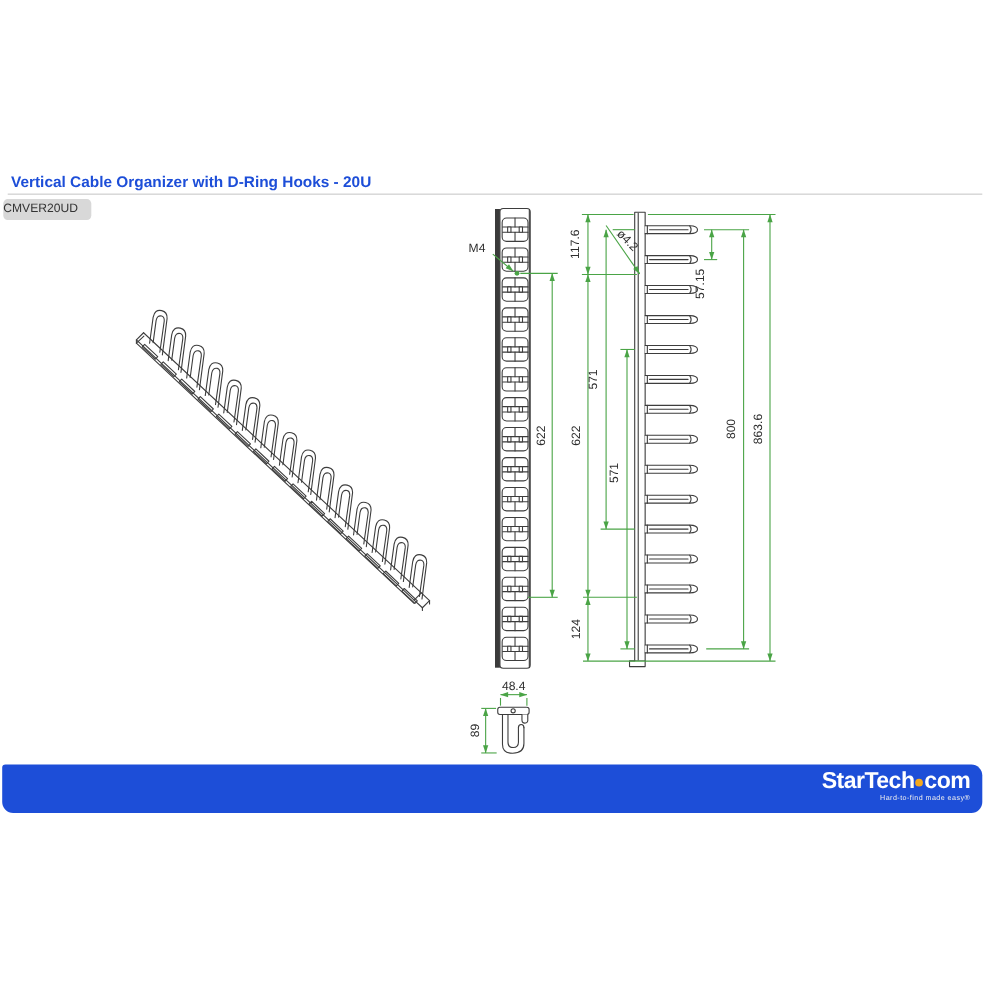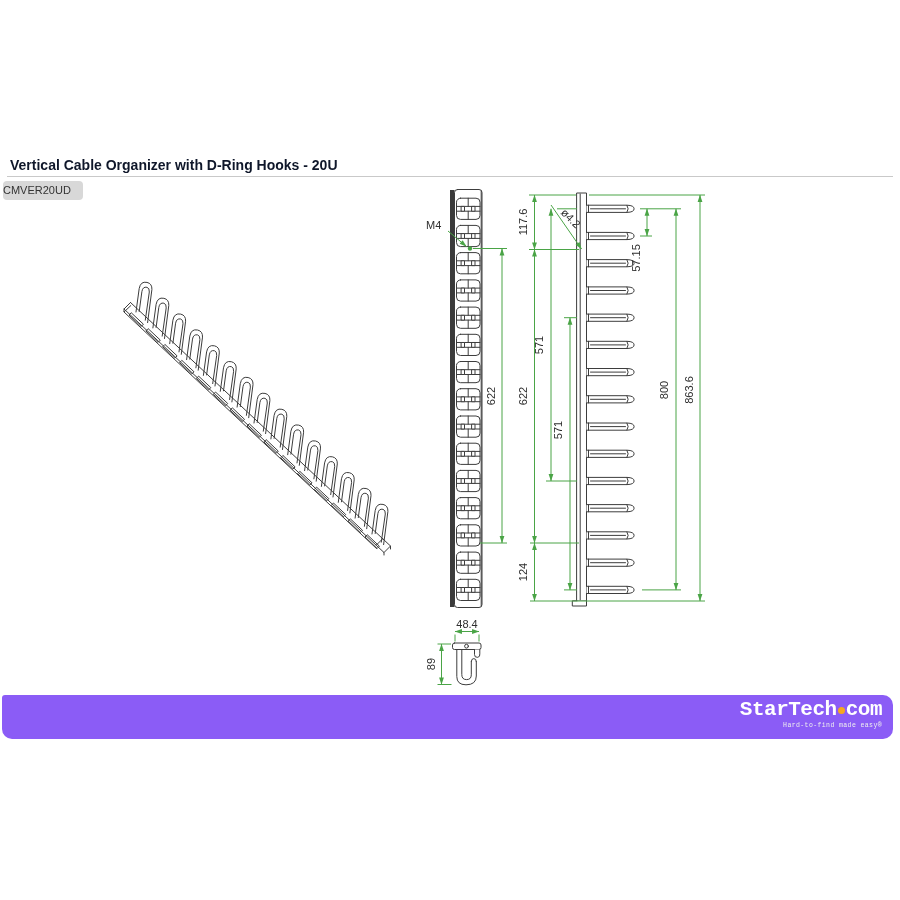--- a/index.html
+++ b/index.html
@@ -1,31 +1,31 @@
 <!DOCTYPE html>
 <html><head>
 <meta charset="utf-8">
 <style>
   html,body{margin:0;padding:0;background:#fff;}
   #stage{position:relative;width:900px;height:900px;background:#fff;overflow:hidden;
          font-family:"Liberation Sans",sans-serif;}
-  .title{position:absolute;left:10px;top:157px;font-size:14px;font-weight:bold;color:#0f172a;}
+  .title{position:absolute;left:10px;top:157px;font-size:14px;font-weight:bold;color:#1d4ed8;}
   .rule{position:absolute;left:7px;top:176px;width:886px;height:1px;background:#c9c9c9;}
   .sku{position:absolute;left:3px;top:181px;width:80px;height:19px;background:#d8d8d8;
        border-radius:4px;font-size:11px;color:#333;line-height:19px;}
   svg{position:absolute;left:0;top:0;}
   .p{stroke:#3d3d3d;stroke-width:1;fill:none;stroke-linejoin:round;stroke-linecap:round;}
   .pf{stroke:#3d3d3d;stroke-width:1;fill:#fff;stroke-linejoin:round;stroke-linecap:round;}
   .dk{fill:#3b3b3b;stroke:none;}
   .ext,.dim,.leader{stroke:#4aa446;stroke-width:1;fill:none;}
   .dim{marker-start:url(#ar);marker-end:url(#ar);}
   .leader{marker-end:url(#ar);}
   .dtxt{font-family:"Liberation Sans",sans-serif;font-size:11px;fill:#2e2e2e;}
-  .footer{position:absolute;left:2px;top:695px;width:891px;height:44px;background:#8b5cf6;
-          border-radius:3px 10px 10px 10px;font-family:Liberation Mono, monospace;}
+  .footer{position:absolute;left:2px;top:695px;width:891px;height:44px;background:#1d4ed8;
+          border-radius:3px 10px 10px 10px;}
   .logo{position:absolute;right:11px;top:4px;text-align:right;color:#fff;}
   .logo .main{font-size:21px;font-weight:600;letter-spacing:-0.5px;line-height:22px;white-space:nowrap;}
   .logo .dot{display:inline-block;width:7px;height:7px;border-radius:50%;background:#f5a81c;margin:0 1px 1px 1px;}
   .logo .tag{font-size:6.5px;letter-spacing:0.4px;color:#efefef;margin-top:1px;}
 </style>
 </head>
 <body>
 
 <div id="stage">
 

